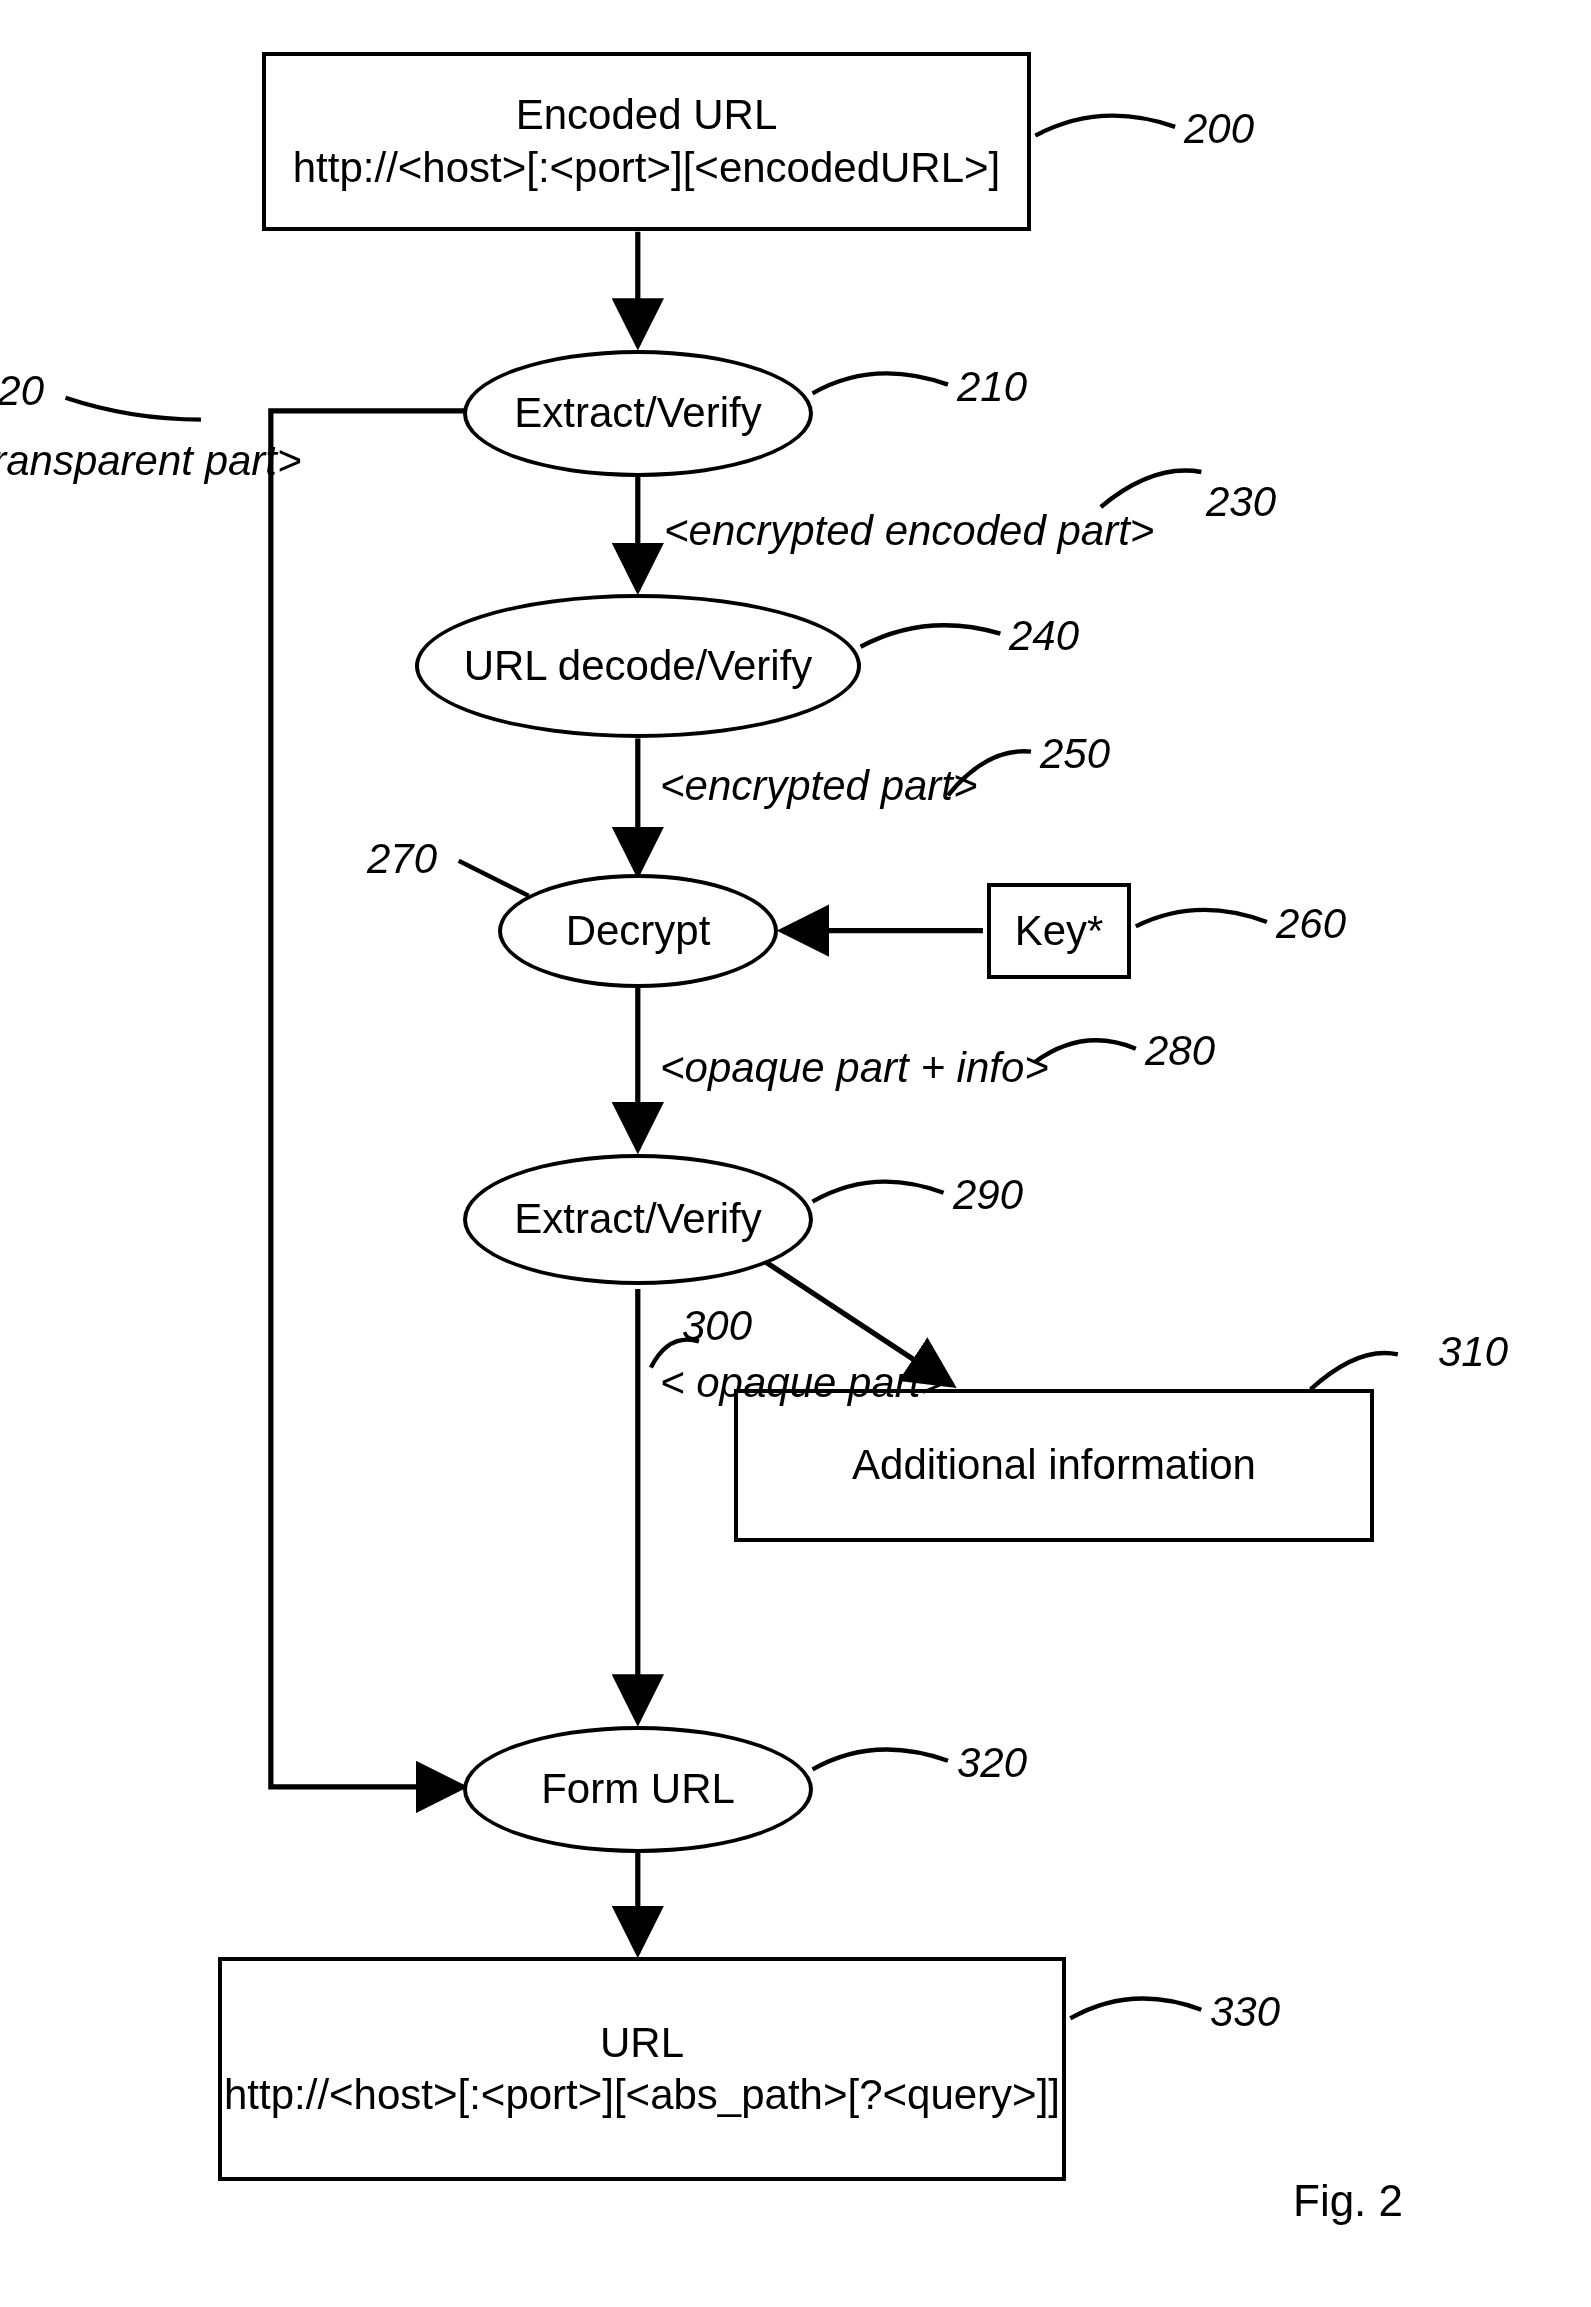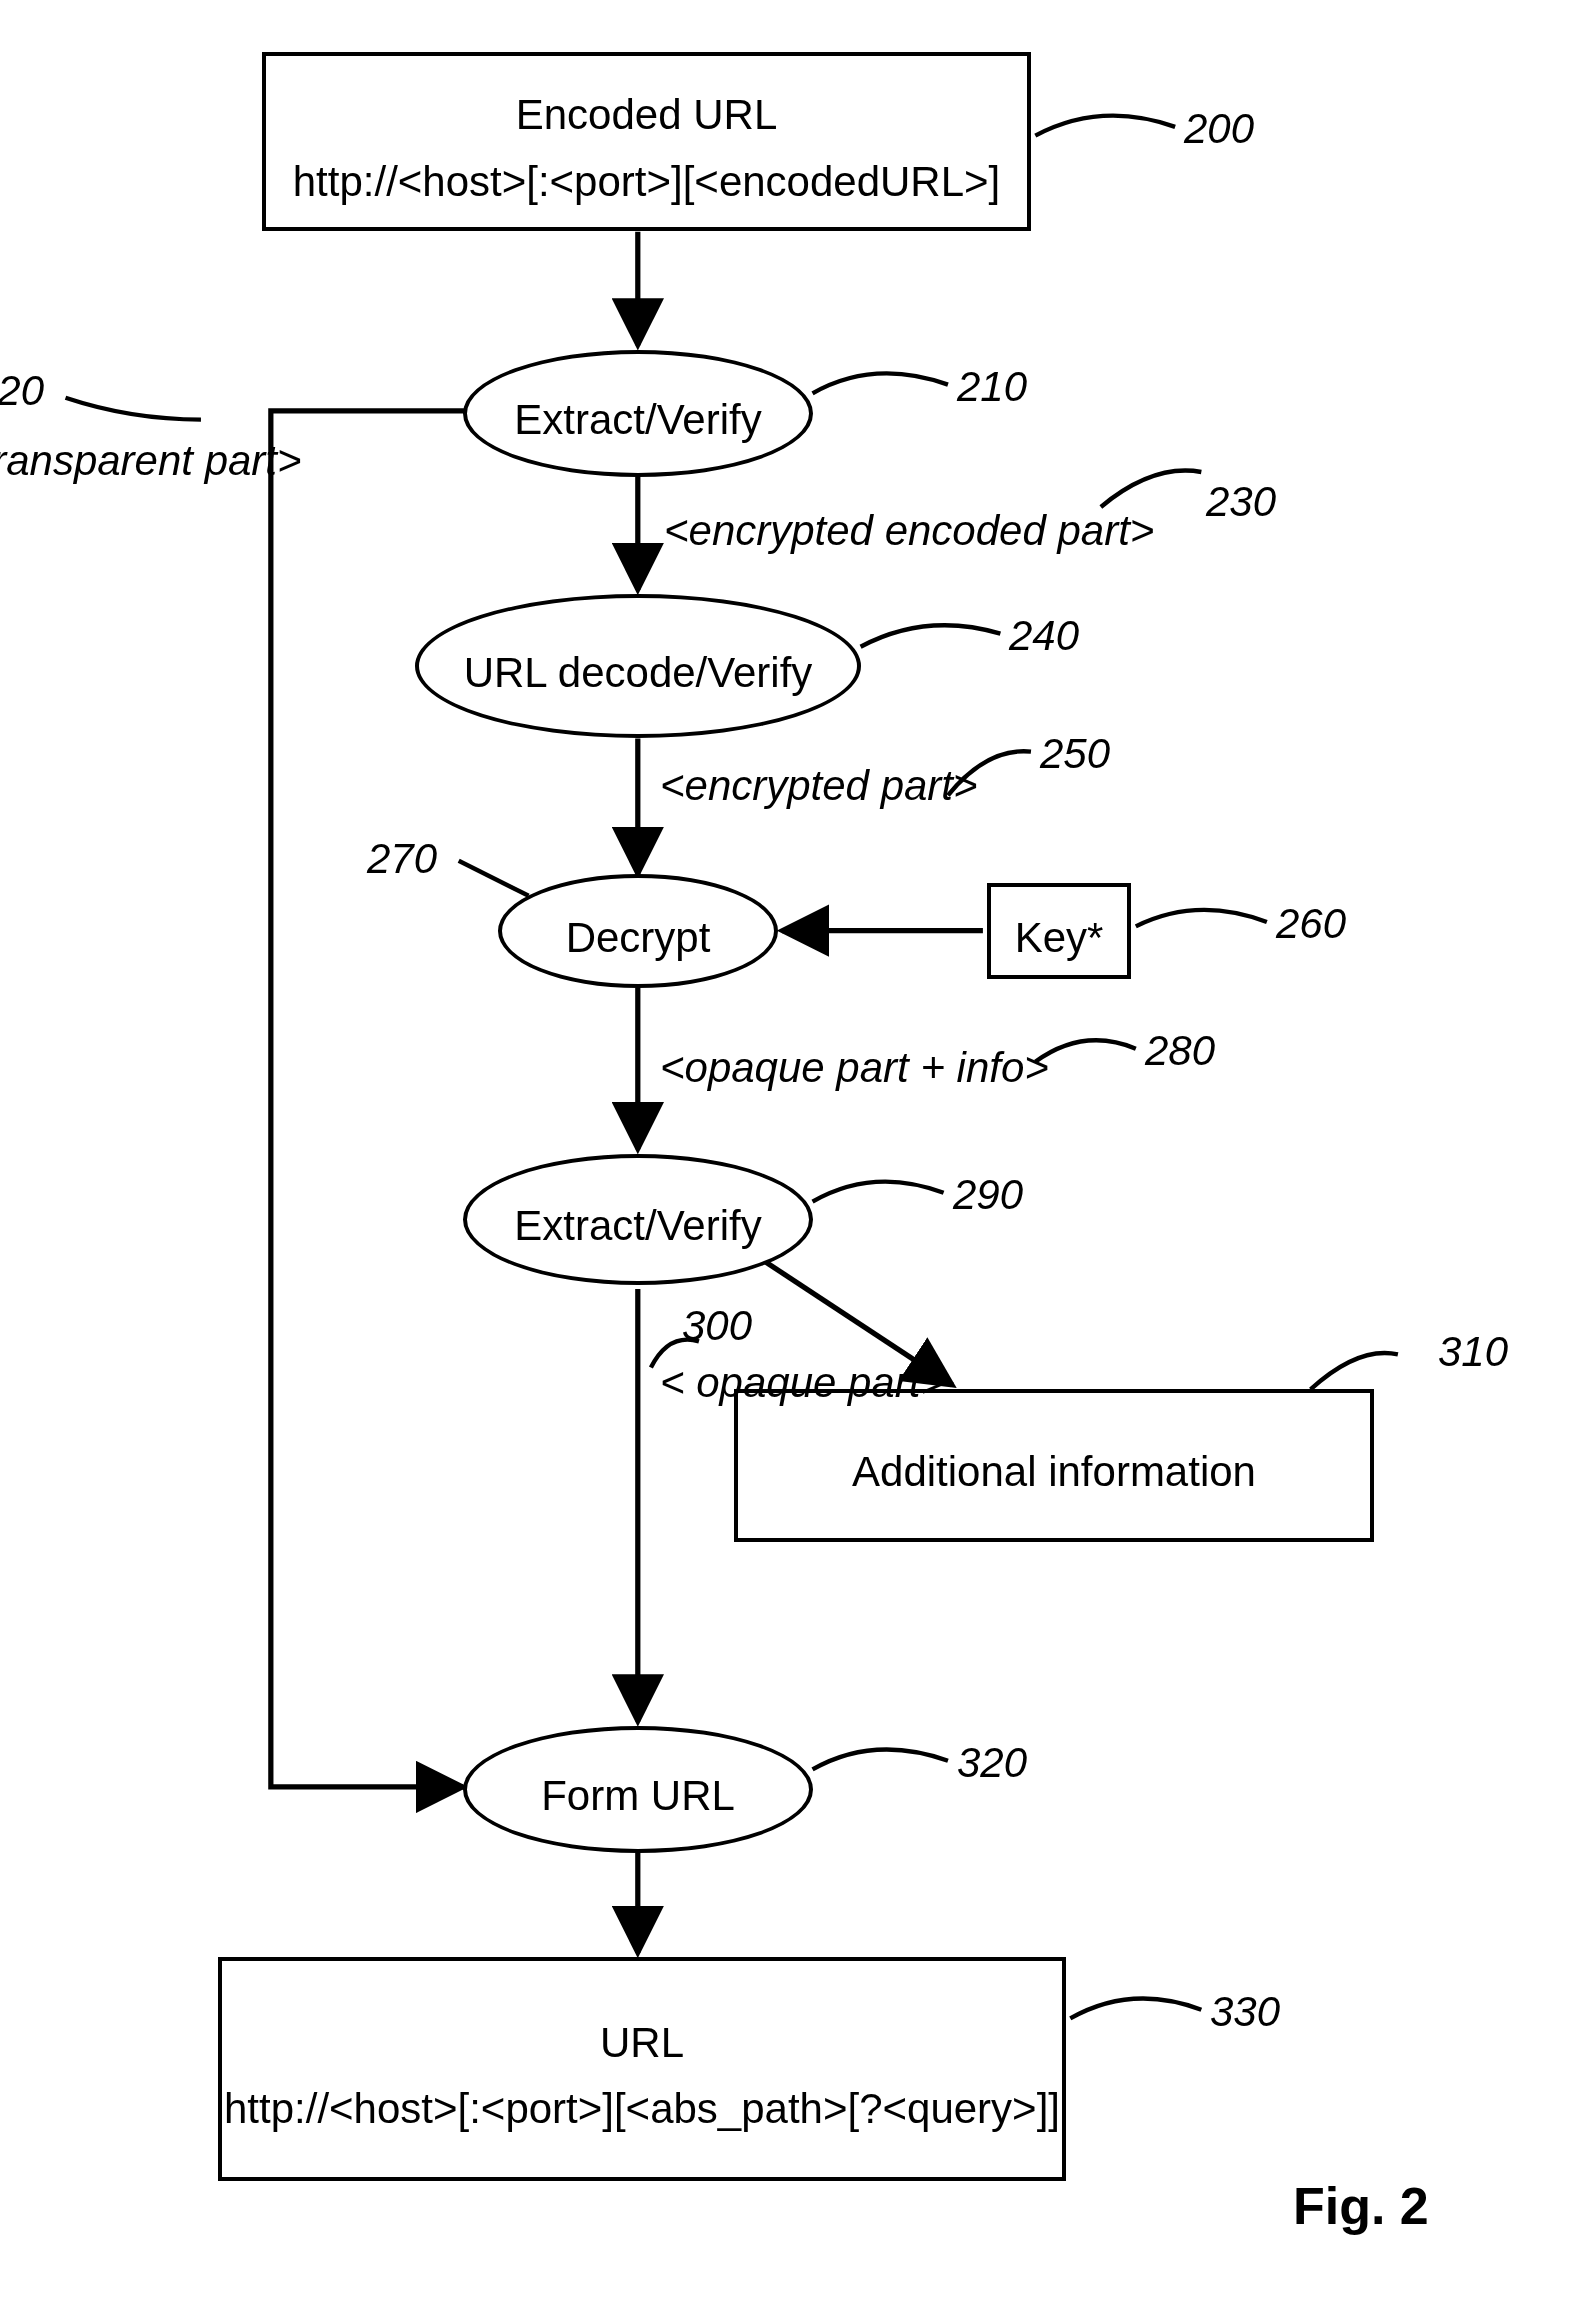--- a/index.html
+++ b/index.html
@@ -39,26 +39,25 @@
   .label {
     position: absolute;
     font-size: 42px;
     color: #000;
     white-space: nowrap;
     font-style: italic;
   }
   .txt {
     font-size: 42px;
     line-height: 1.25;
-    margin-top: 14px;
   }
   .fig {
     position: absolute;
-    font-size: 52px;
-    font-weight: bold;
+    font-size: 44px;
+    font-weight: normal;
   }
   svg.lead {
     position: absolute;
     overflow: visible;
   }
 </style>
 </head>
 <body>
 
 <div class="canvas">

